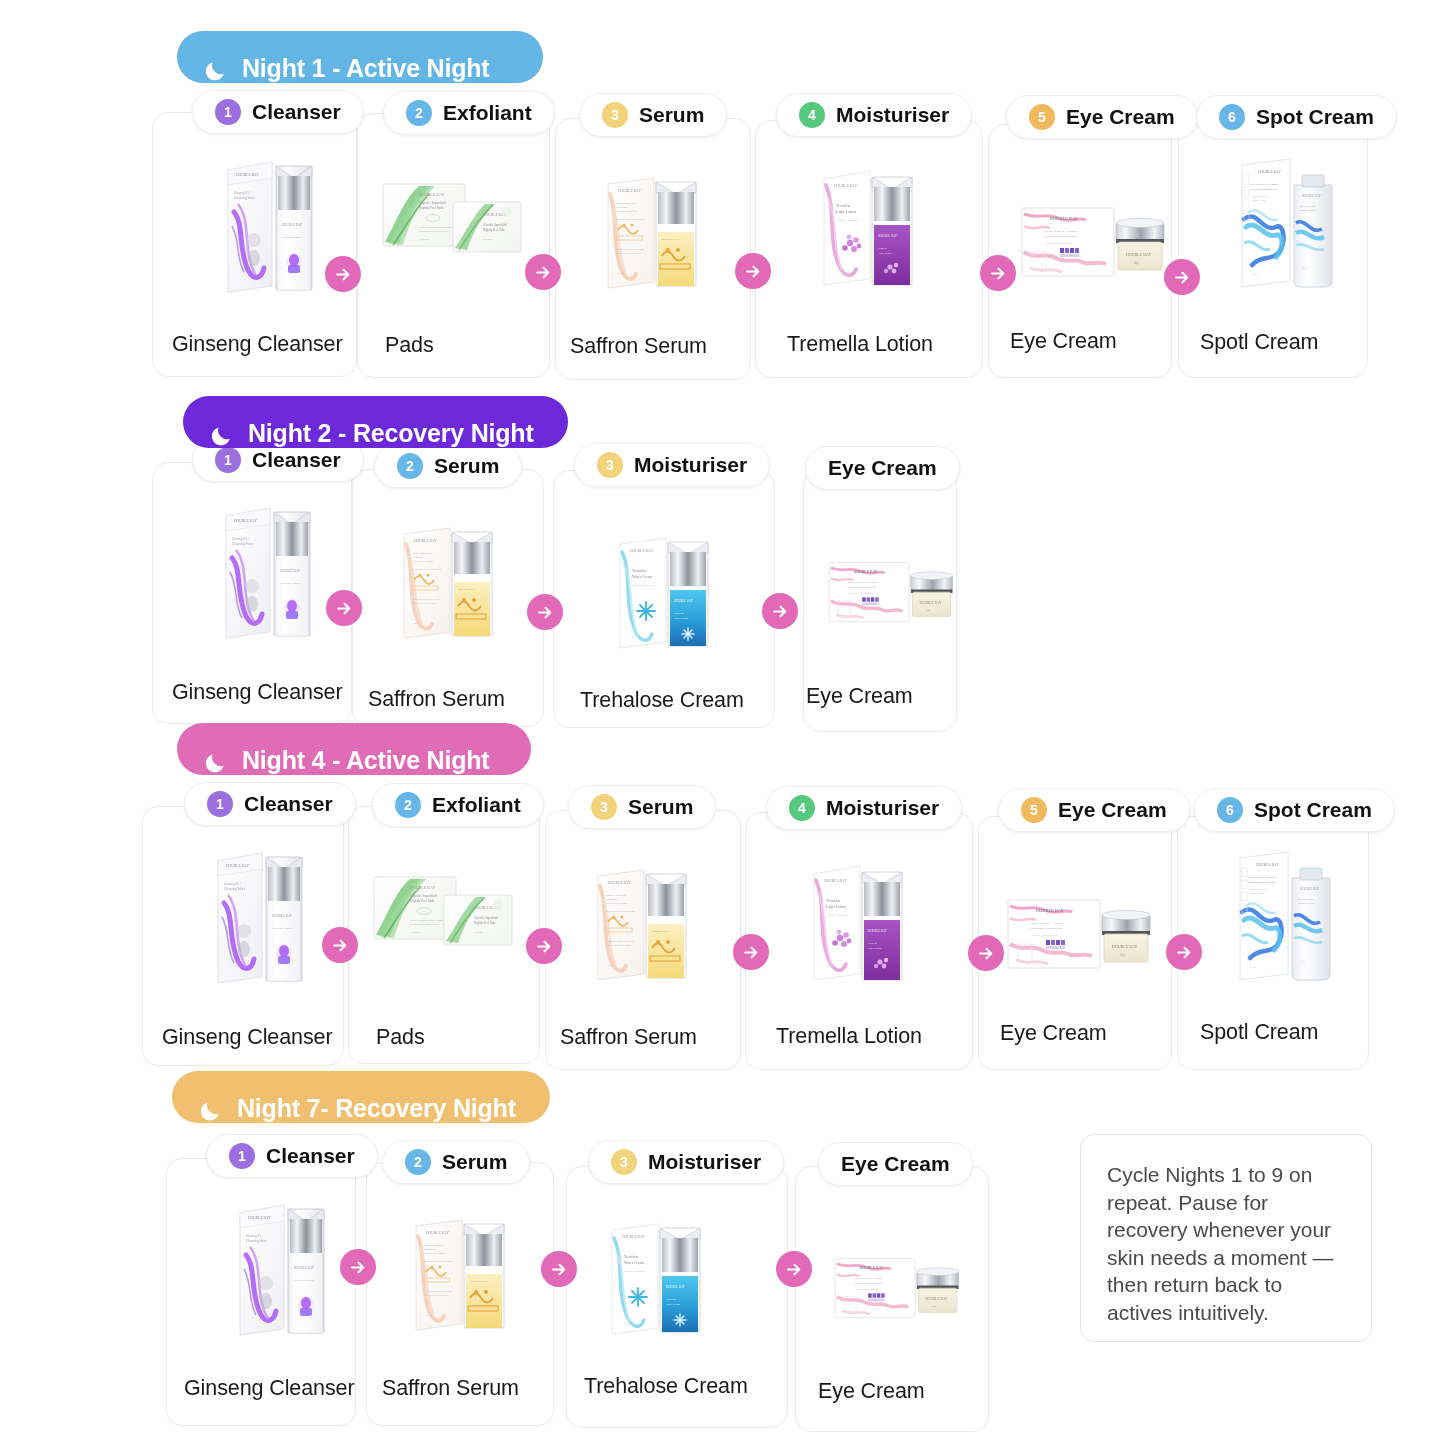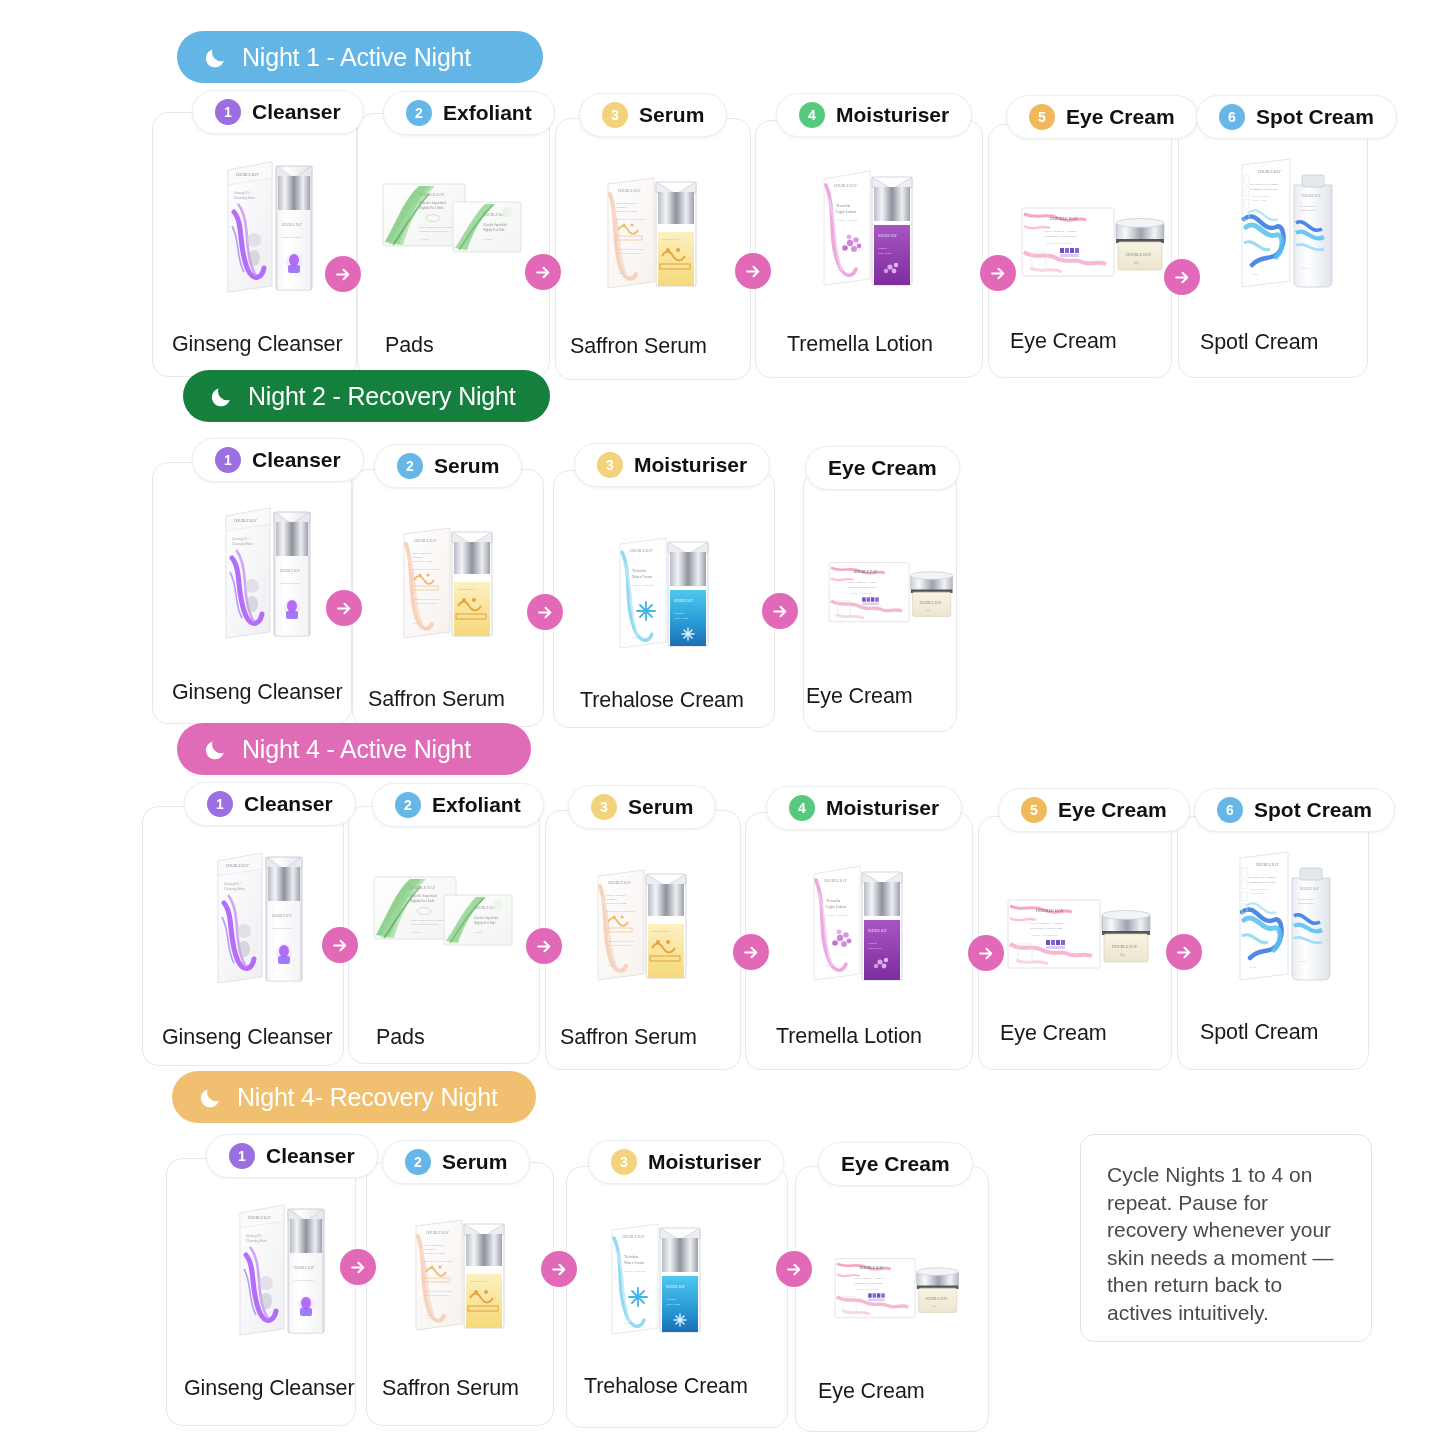--- a/index.html
+++ b/index.html
@@ -9,25 +9,25 @@
     background:#ffffff;
     font-family:"Liberation Sans", sans-serif;
     overflow:hidden;
     position:relative;
     color:#111;
   }
 
   
   .night-pill{
     position:absolute;
-    display:flex; align-items:center; gap:14px;
+    display:flex; align-items:flex-end; gap:14px;
     height:52px; padding:0 34px 0 26px;
     border-radius:26px;
     color:#fff;
-    font-size:25px; font-weight:400;
+    font-size:25px; font-weight:700;
     letter-spacing:-0.2px;
     white-space:nowrap;
     z-index:40;
   }
   .moon{
     width:25px;height:25px;flex:0 0 25px;display:block;
   }
 
   
   .card{
@@ -404,21 +404,21 @@
     <text x="68" y="56" font-size="2.3" fill="#aeaeb6">Calming cream</text>
     <text x="70" y="114" font-size="2.2" fill="#c3c3c9">30 mL</text>
   </svg>
     </div>
     <div class="prodname" style="left: 1200px; top: 330px;">Spotl Cream</div>
     <div class="arrow" style="left: 1164px; top: 259px; background: rgb(226, 105, 184);">
       <svg viewBox="0 0 24 24" aria-hidden="true">
         <path d="M4 12h13M12 6l6 6-6 6" fill="none" stroke="#ffffff" stroke-width="2.6" stroke-linecap="round" stroke-linejoin="round"></path>
       </svg>
     </div>
-    <div class="night-pill" style="left: 183px; top: 370px; min-width: 348px; background: #15803d;">
+    <div class="night-pill" style="left: 183px; top: 396px; min-width: 348px; background: #6d28d9;">
       <span>
         <svg class="moon" viewBox="0 0 24 24" aria-hidden="true">
           <path d="M20 15.2A8.6 8.6 0 0 1 9.2 4.2a8.8 8.8 0 1 0 10.8 11Z" fill="#ffffff"></path>
         </svg>
       </span>
       <span>Night 2 - Recovery Night</span>
     </div>
     <div class="card" style="left: 152px; top: 462px; width: 200px; height: 262px;"></div>
     <div class="pill" style="left: 192px; top: 438px;">
       <span class="num" style="background: rgb(155, 111, 224);">1</span>
@@ -947,21 +947,21 @@
       <svg viewBox="0 0 24 24" aria-hidden="true">
         <path d="M4 12h13M12 6l6 6-6 6" fill="none" stroke="#ffffff" stroke-width="2.6" stroke-linecap="round" stroke-linejoin="round"></path>
       </svg>
     </div>
     <div class="night-pill" style="left: 172px; top: 1071px; min-width: 364px; background: rgb(240, 192, 112);">
       <span>
         <svg class="moon" viewBox="0 0 24 24" aria-hidden="true">
           <path d="M20 15.2A8.6 8.6 0 0 1 9.2 4.2a8.8 8.8 0 1 0 10.8 11Z" fill="#ffffff"></path>
         </svg>
       </span>
-      <span>Night 4- Recovery Night</span>
+      <span>Night 7- Recovery Night</span>
     </div>
     <div class="card" style="left: 166px; top: 1158px; width: 190px; height: 268px;"></div>
     <div class="pill" style="left: 206px; top: 1134px;">
       <span class="num" style="background: rgb(155, 111, 224);">1</span>
       <span>Cleanser</span>
     </div>
     <div class="prod" style="left: 226px; top: 1195px; width: 104px; height: 146px;">
       <svg viewBox="0 0 104 146" xmlns="http://www.w3.org/2000/svg">
     <defs>
       <linearGradient id="cg1" x1="0" y1="0" x2="1" y2="1">
@@ -1164,14 +1164,14 @@
     <text x="110" y="62" font-size="4" fill="#8e8870" font-family="serif">DOUBLE BAY</text>
     <text x="118" y="70" font-size="2.6" fill="#a8a28a">50g</text>
   </svg>
     </div>
     <div class="prodname" style="left: 818px; top: 1379px;">Eye Cream</div>
     <div class="arrow" style="left: 776px; top: 1251px; background: rgb(226, 105, 184);">
       <svg viewBox="0 0 24 24" aria-hidden="true">
         <path d="M4 12h13M12 6l6 6-6 6" fill="none" stroke="#ffffff" stroke-width="2.6" stroke-linecap="round" stroke-linejoin="round"></path>
       </svg>
     </div>
-    <div class="note" style="left: 1080px; top: 1134px; width: 292px; height: 208px;">Cycle Nights 1 to 4 on repeat. Pause for recovery whenever your skin needs a moment — then return back to actives intuitively.</div>
+    <div class="note" style="left: 1080px; top: 1134px; width: 292px; height: 208px;">Cycle Nights 1 to 9 on repeat. Pause for recovery whenever your skin needs a moment — then return back to actives intuitively.</div>
   </div>
 
 </body></html>

